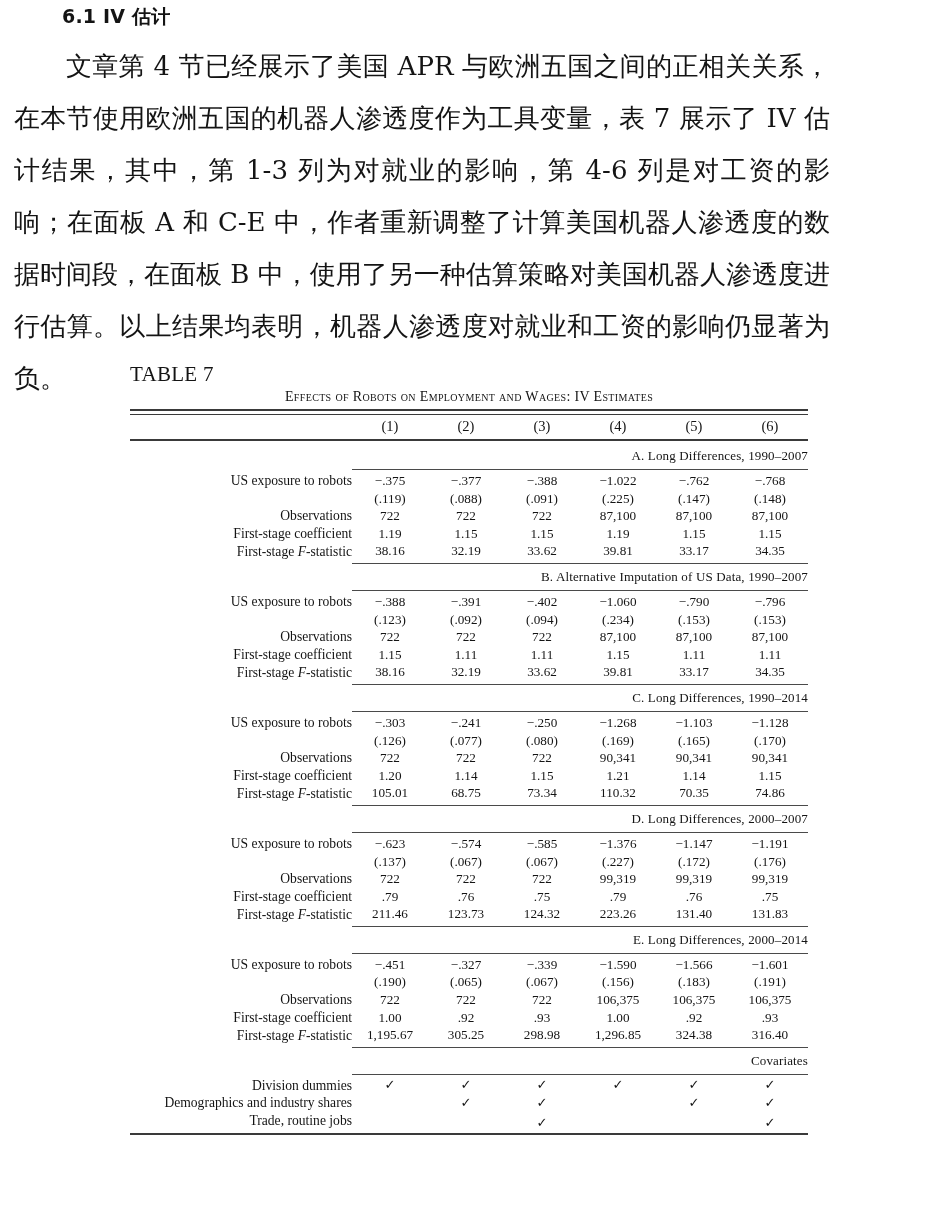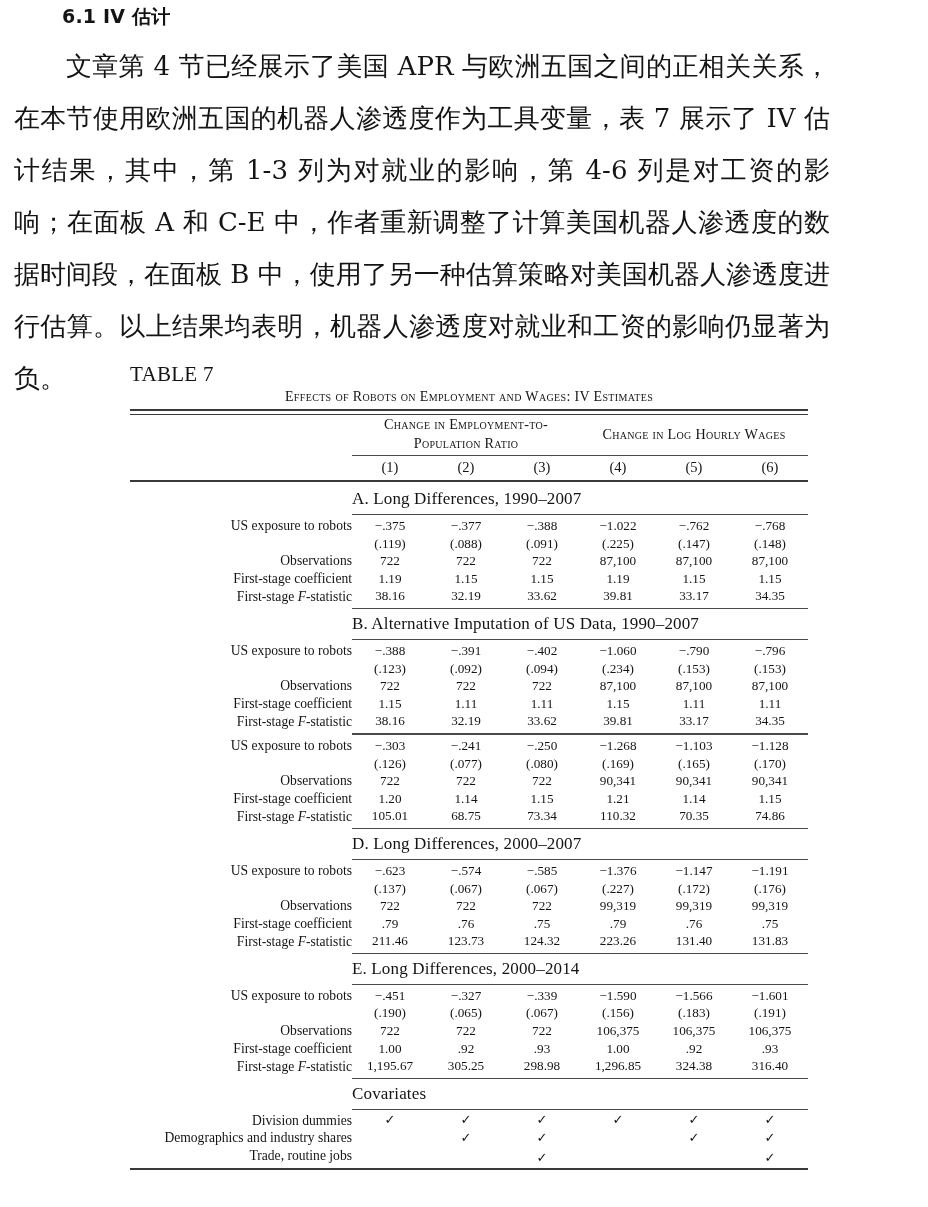--- a/index.html
+++ b/index.html
@@ -113,22 +113,22 @@
   .underline-cell {
     border-bottom: 1.3px solid #4a4a4a;
   }
   .colnum {
     text-align: center;
     font-size: 14.5px;
     padding: 3px 0 4px 0;
     font-weight: normal;
   }
   .panel-label {
-    text-align: left;
-    font-size: 17px;
+    text-align: right;
+    font-size: 13px;
     padding: 5px 0 5px 0;
     letter-spacing: 0.15px;
   }
   .rowlabel {
     text-align: right;
     font-size: 13.6px;
     padding: 0 0 0 2px;
     white-space: nowrap;
     line-height: 17.6px;
   }
@@ -172,25 +172,20 @@
       <col class="dcol">
         <col class="dcol">
         <col class="dcol">
     </colgroup>
     <tbody id="tbody-root">
         <tr>
           <td colspan="7" class="rule-double"></td>
         </tr>
         <tr>
           <td class="blank"></td>
-          <td class="grp-head underline-cell" colspan="3">Change in Employment-to-Population Ratio</td>
-          <td class="grp-head underline-cell" colspan="3">Change in Log Hourly Wages</td>
-        </tr>
-        <tr>
-          <td class="blank"></td>
           <td class="colnum">(1)</td>
           <td class="colnum">(2)</td>
           <td class="colnum">(3)</td>
           <td class="colnum">(4)</td>
           <td class="colnum">(5)</td>
           <td class="colnum">(6)</td>
         </tr>
         <tr>
           <td colspan="7" class="rule-bottom"></td>
         </tr>
@@ -302,20 +297,24 @@
           <td class="val last">33.62</td>
           <td class="val last">39.81</td>
           <td class="val last">33.17</td>
           <td class="val last">34.35</td>
         </tr>
         <tr>
           <td></td>
           <td colspan="6" class="rule-thin"></td>
         </tr>
         <tr>
+          <td class="blank"></td>
+          <td class="panel-label" colspan="6">C. Long Differences, 1990–2014</td>
+        </tr>
+        <tr>
           <td></td>
           <td colspan="6" class="rule-thin"></td>
         </tr>
         <tr>
           <td class="rowlabel first">US exposure to robots</td>
           <td class="val first">−.303</td>
           <td class="val first">−.241</td>
           <td class="val first">−.250</td>
           <td class="val first">−1.268</td>
           <td class="val first">−1.103</td>

